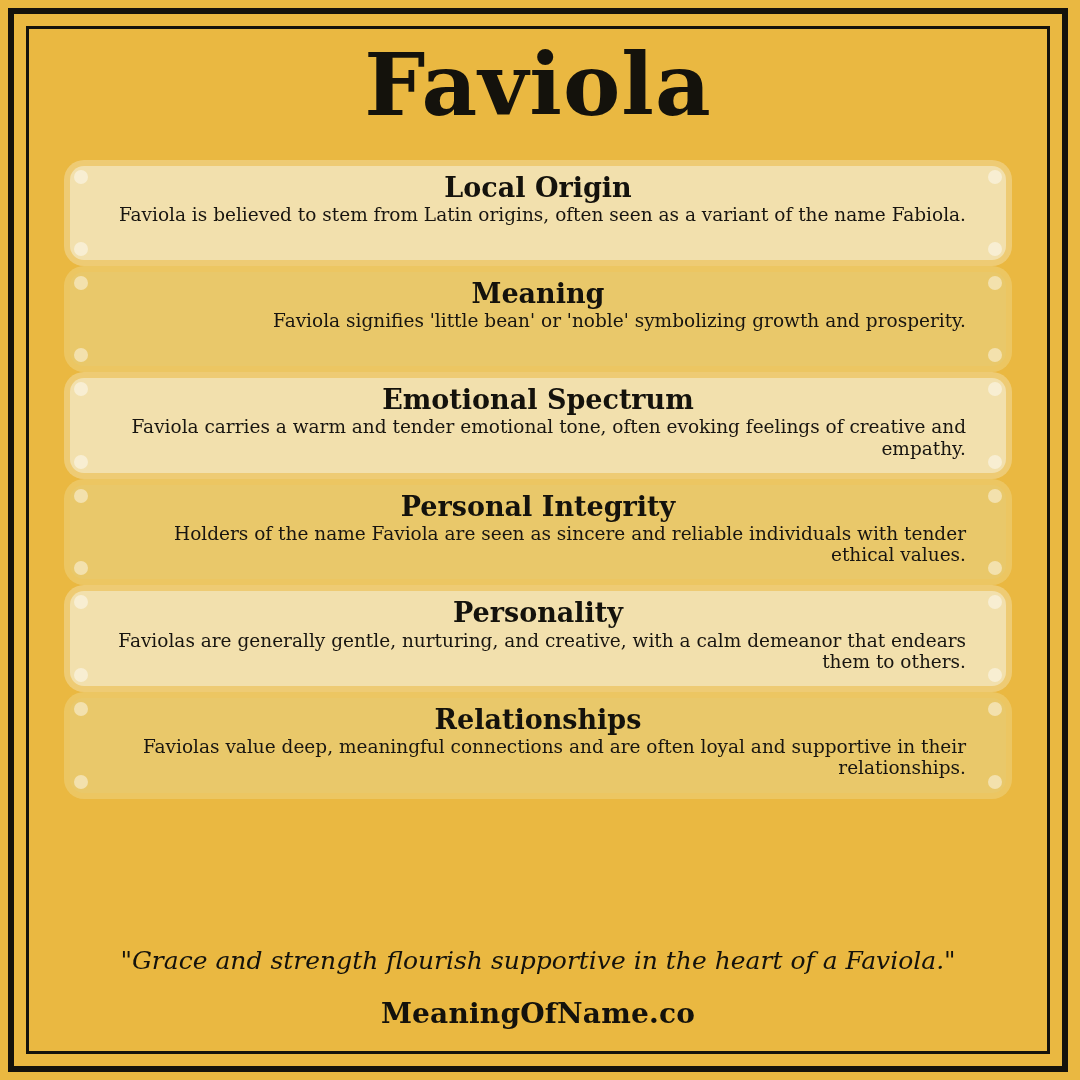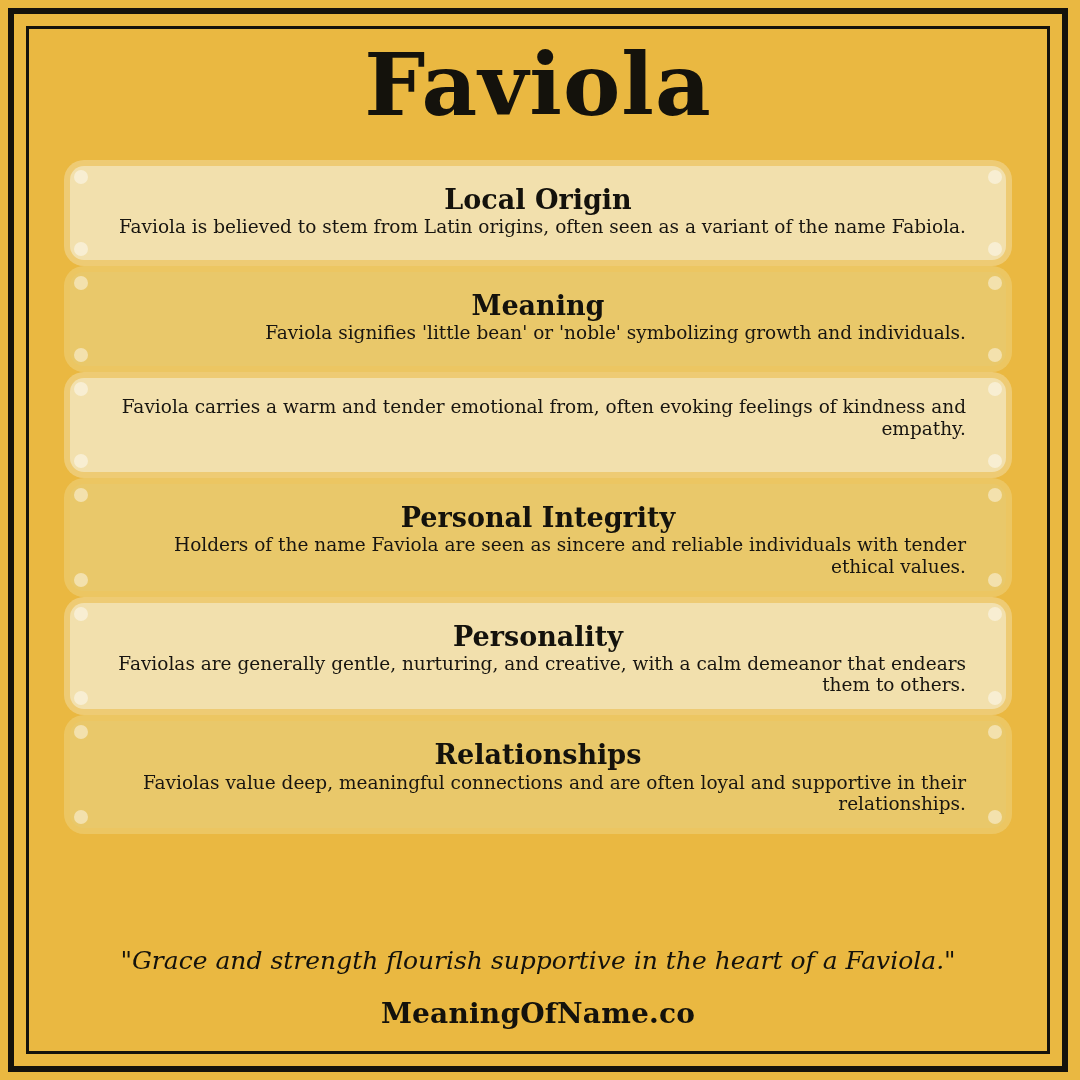--- a/index.html
+++ b/index.html
@@ -62,21 +62,21 @@
   .cards {
     margin-top: 36px;
     display: flex;
     flex-direction: column;
     gap: 12px;
     padding: 0 30px;
   }
   .card {
     position: relative;
     border-radius: 14px;
-    padding: 18px 34px 14px 34px;
+    padding: 6px 34px 14px 34px;
     box-sizing: border-box;
     min-height: 94px;
     display: flex;
     flex-direction: column;
     justify-content: flex-start;
     overflow: visible;
   }
   .card.light {
     background: #f2e0ad;
     box-shadow: 0 0 0 6px rgba(243,226,180,0.45);
@@ -155,29 +155,30 @@
         <div class="card-title">Local Origin</div>
         <div class="card-body">Faviola is believed to stem from Latin origins, often seen as a variant of the name Fabiola.</div>
       </div>
 
       <div class="card dark">
         <span class="dot tl"></span>
         <span class="dot tr"></span>
         <span class="dot bl"></span>
         <span class="dot br"></span>
         <div class="card-title">Meaning</div>
-        <div class="card-body">Faviola signifies 'little bean' or 'noble' symbolizing growth and individuals.</div>
+        <div class="card-body">Faviola signifies 'little bean' or 'noble' symbolizing growth and prosperity.</div>
       </div>
 
       <div class="card light">
         <span class="dot tl"></span>
         <span class="dot tr"></span>
         <span class="dot bl"></span>
         <span class="dot br"></span>
-        <div class="card-body">Faviola carries a warm and tender emotional from, often evoking feelings of kindness and empathy.</div>
+        <div class="card-title">Emotional Spectrum</div>
+        <div class="card-body">Faviola carries a warm and tender emotional tone, often evoking feelings of creative and empathy.</div>
       </div>
 
       <div class="card dark">
         <span class="dot tl"></span>
         <span class="dot tr"></span>
         <span class="dot bl"></span>
         <span class="dot br"></span>
         <div class="card-title">Personal Integrity</div>
         <div class="card-body">Holders of the name Faviola are seen as sincere and reliable individuals with tender ethical values.</div>
       </div>

